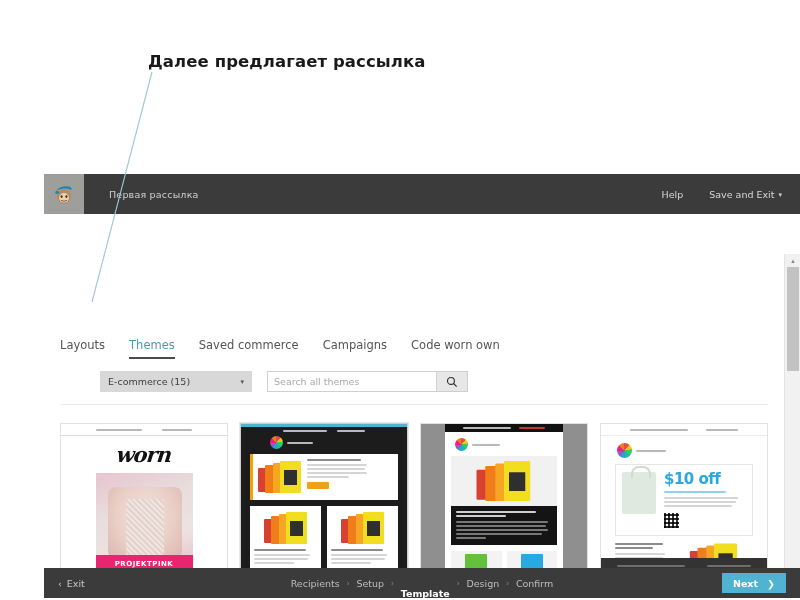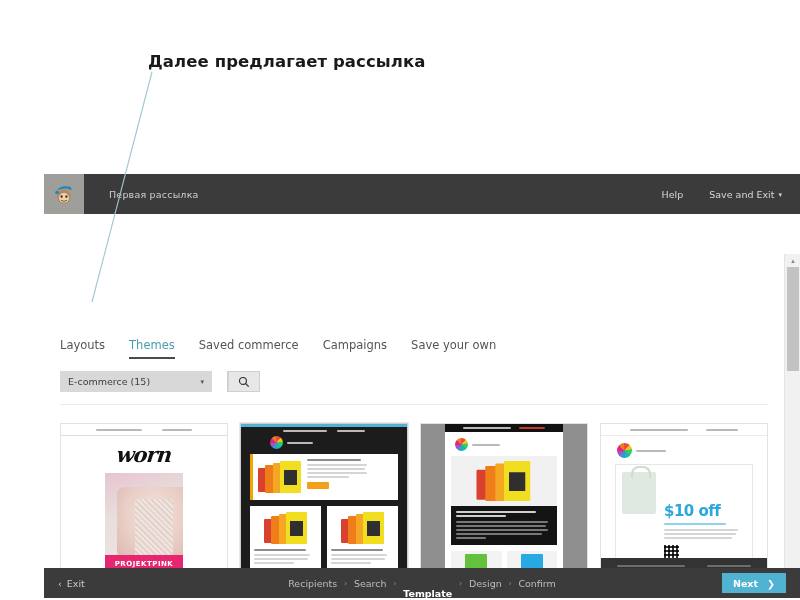--- a/index.html
+++ b/index.html
@@ -162,20 +162,21 @@
   #category-select {
     width: 152px;
     height: 21px;
     background: #d8d8d8;
     border: none;
     display: flex;
     align-items: center;
     padding: 4px 8px;
     box-sizing: border-box;
     cursor: pointer;
+    margin-left: 40px;
   }
   #category-select-label {
     font-size: 9.5px;
     color: #3e3e3e;
     font-family: "DejaVu Sans", sans-serif;
     flex: 1;
   }
   #category-select-caret {
     font-size: 7px;
     color: #555;
@@ -276,21 +277,21 @@
     font-family: "DejaVu Serif", serif;
     font-style: italic;
     font-weight: bold;
     font-size: 21px;
     color: #111;
     letter-spacing: -1px;
     transform: skewX(-6deg);
   }
   #tpl1-hero {
     margin: 6px auto 0;
-    width: 78px;
+    width: 97px;
     height: 104px;
     background: linear-gradient(160deg,#e8c4cf 0%,#e7dedd 35%,#ece3e0 65%,#e5b9c9 100%);
     position: relative;
     overflow: hidden;
     text-decoration: underline;
   }
   #tpl1-hero .skin {
     position: absolute;
     left: 12px; top: 14px;
     width: 74px; height: 72px;
@@ -355,21 +356,21 @@
 
   
   #tpl4-inner { background: #ffffff; }
   #tpl4-pre { display: flex; justify-content: center; gap: 18px; padding: 5px 0 4px; border-bottom: 1px solid #ececec; }
   #tpl4-brand { display: flex; align-items: center; gap: 4px; padding: 7px 0 6px 16px; }
   #tpl4-coupon { margin: 0 14px; border: 1px solid #e6e6e6; display: flex; padding: 7px 6px; }
   .bag { width: 34px; height: 42px; background: #dfe9e0; border-radius: 2px; position: relative; flex: 0 0 auto; }
   .bag::before { content:''; position:absolute; left:9px; top:-6px; width:16px; height:10px;
     border: 2px solid #cddccf; border-bottom: none; border-radius: 8px 8px 0 0; }
   #tpl4-coupon-txt { padding-left: 8px; flex: 1; }
-  #tpl4-offer { font-size: 15px; color: #2aa8dd; font-family: "DejaVu Sans", sans-serif; font-weight: bold; letter-spacing: -0.5px; line-height: 1; margin-top: 32px; }
+  #tpl4-offer { font-size: 15px; color: #2aa8dd; font-family: "DejaVu Sans", sans-serif; font-weight: bold; letter-spacing: -0.5px; line-height: 1; }
   .qr { width: 15px; height: 15px; margin-top: 6px;
     background:
       repeating-linear-gradient(90deg,#333 0 2px,#fff 2px 4px),
       repeating-linear-gradient(0deg,#333 0 2px,#fff 2px 4px);
     background-blend-mode: multiply; }
   #tpl4-body { display: flex; margin: 7px 14px 0; gap: 8px; }
   #tpl4-body-l { width: 52px; }
   #tpl4-body-r { flex: 1; display: flex; align-items: flex-start; justify-content: center; }
   #tpl4-foot { position: absolute; left: 0; right: 0; bottom: 0; height: 42px; background: #333; padding: 7px 16px; box-sizing: border-box; }
   .ft-cols { display: flex; gap: 22px; }
@@ -485,29 +486,30 @@
 
   <div id="app-body">
     <div id="content-inner">
 
 
       <div id="tab-row">
         <div class="tab">Layouts</div>
         <div class="tab active">Themes</div>
         <div class="tab">Saved commerce</div>
         <div class="tab">Campaigns</div>
-        <div class="tab">Save your own</div>
+        <div class="tab">Code worn own</div>
       </div>
 
       <div id="filter-row">
         <div id="category-select">
           <span id="category-select-label">E-commerce (15)</span>
           <span id="category-select-caret">▾</span>
         </div>
         <div id="search-wrap">
+          <input id="search-input" type="text" placeholder="Search all themes" style="">
           <button id="search-button">
             <svg width="12" height="12" viewBox="0 0 16 16">
               <circle cx="6.6" cy="6.6" r="4.6" fill="none" stroke="#2f2f2f" stroke-width="1.5"></circle>
               <line x1="10.2" y1="10.2" x2="14.2" y2="14.2" stroke="#2f2f2f" stroke-width="1.7"></line>
             </svg>
           </button>
         </div>
       </div>
 
       <div id="filter-divider"></div>
@@ -699,21 +701,21 @@
   </div>
 
   <div id="app-footer">
     <div id="back-button">
       <span>‹</span>
       <span>Exit</span>
     </div>
     <div id="breadcrumb">
       <span class="crumb">Recipients</span>
       <span class="crumb-sep">›</span>
-      <span class="crumb">Search</span>
+      <span class="crumb">Setup</span>
       <span class="crumb-sep">›</span>
       <span class="crumb current">Template</span>
       <span class="crumb-sep">›</span>
       <span class="crumb">Design</span>
       <span class="crumb-sep">›</span>
       <span class="crumb">Confirm</span>
     </div>
     <button id="next-button">
       <span>Next</span>
       <span>❯</span>

